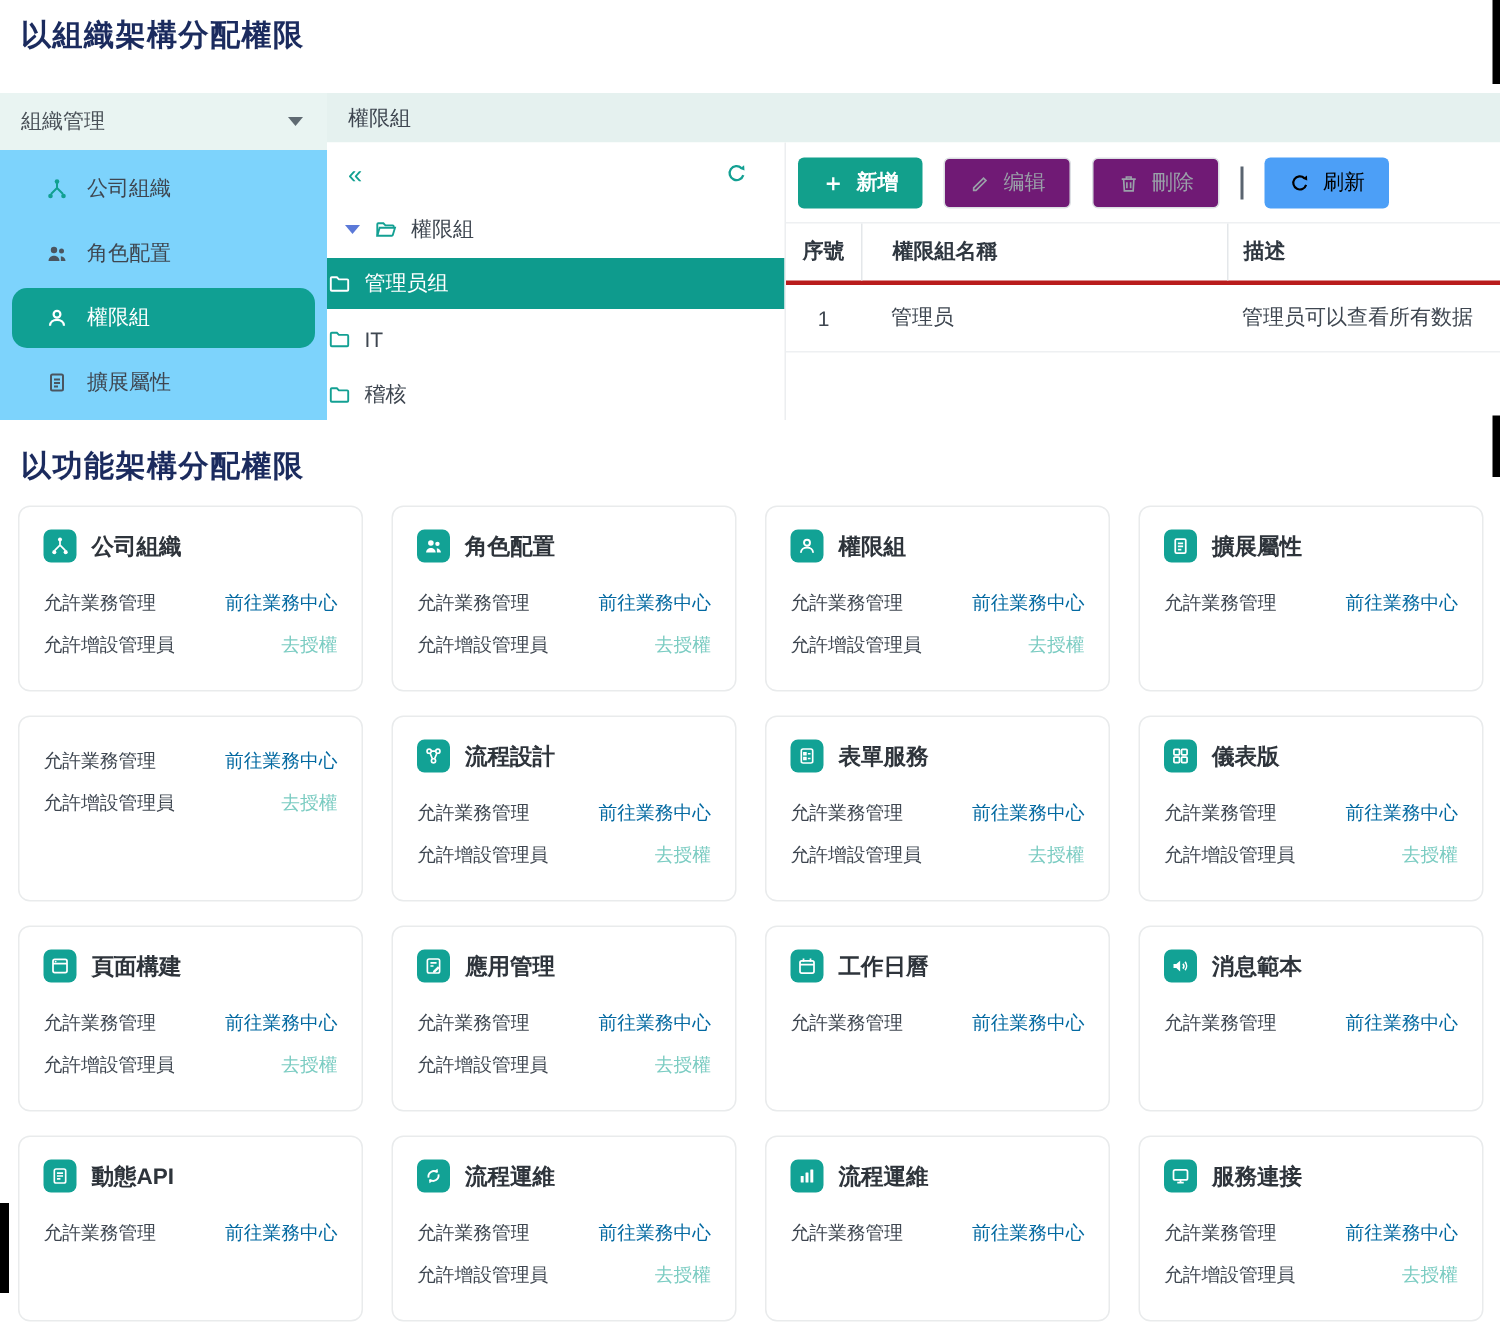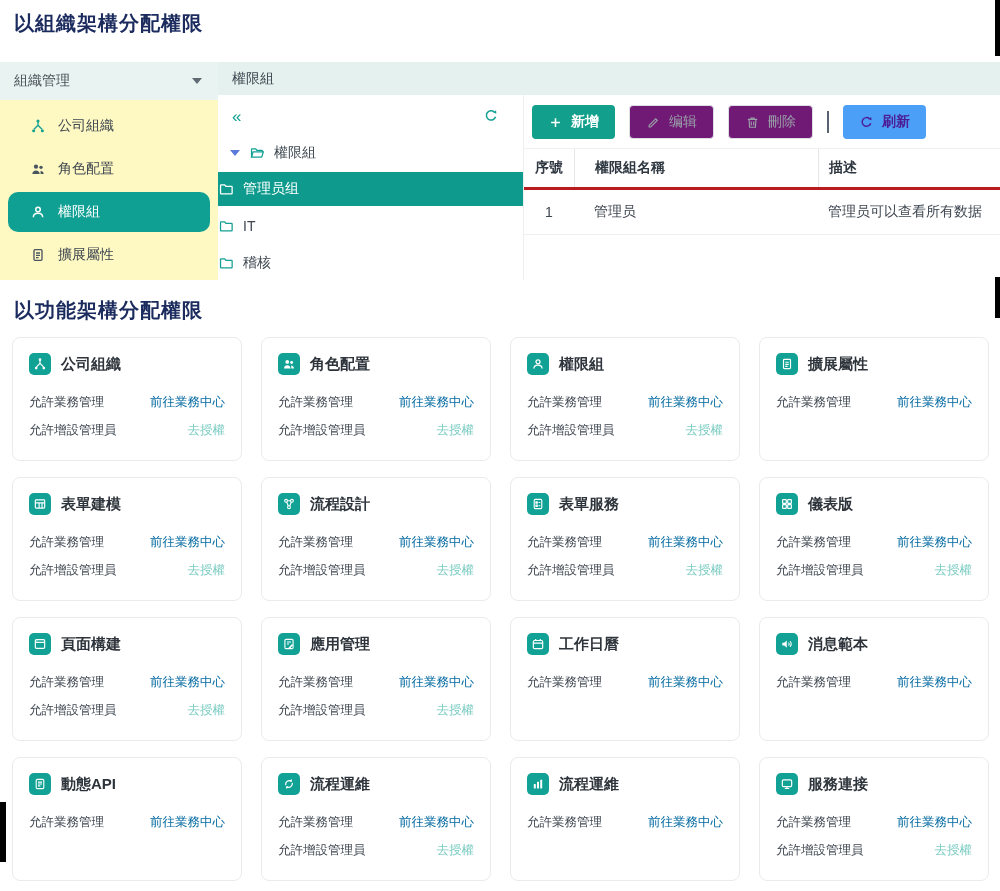--- a/index.html
+++ b/index.html
@@ -6,21 +6,21 @@
   body{
     width:1000px;height:891px;position:relative;overflow:hidden;background:#fff;
     font-family:"Liberation Sans","DejaVu Sans",sans-serif;color:#3E4650;
   }
   .sec-title{position:absolute;left:14px;font-size:20px;font-weight:bold;color:#1B2B5E;letter-spacing:1px}
   #title-org{top:10px}
   #title-func{top:297px}
 
   
   #top{position:absolute;top:62px;left:0;width:1000px;height:218px}
-  .sidebar{position:absolute;top:0;left:0;width:218px;height:218px;background:#fef9c3}
+  .sidebar{position:absolute;top:0;left:0;width:218px;height:218px;background:#7dd3fc}
   .sb-dropdown{height:38px;background:#E9F4F2;display:flex;align-items:center;justify-content:space-between;
     padding:0 16px 0 14px;font-size:14px;color:#4A5158;cursor:pointer}
   .caret-down{width:0;height:0;border-left:5px solid transparent;border-right:5px solid transparent;border-top:6px solid #5F6A72}
   .sb-items{margin-top:6px}
   .sb-item{height:40px;margin:0 8px 3px;display:flex;align-items:center;gap:12px;padding-left:22px;
     font-size:14px;color:#3E4650;border-radius:10px;cursor:pointer;box-sizing:border-box}
   .sb-item .ic{color:#4A5560}
   .sb-item.icon-teal .ic{color:#12A091}
   .sb-item.selected{background:#10A093;color:#fff}
   .sb-item.selected .ic{color:#fff}
@@ -42,21 +42,21 @@
   .child-row.selected .ic{color:#fff}
 
   .content{flex:1;border-left:1px solid #ECEEF0;min-width:0}
   .toolbar{display:flex;align-items:center;gap:14px;padding:10px 0 9px 8px}
   .btn{height:34px;border-radius:4px;display:inline-flex;align-items:center;gap:8px;font-size:14px;
     padding:0 16px;box-sizing:border-box;border:none;cursor:pointer;font-family:inherit}
   .btn .ic{width:15px;height:15px}
   .btn-primary{background:#12A08C;color:#fff;font-weight:bold}
   .btn-disabled{background:#701a75;border:1px solid #DCDFE3;color:#9AA1A9;cursor:not-allowed}
   .tb-sep{width:2px;height:22px;background:#5A6470}
-  .btn-blue{background:#4C9FF7;color:#4c1d95;font-weight:bold}
+  .btn-blue{background:#4C9FF7;color:#000000;font-weight:normal}
 
   .thead,.trow{display:flex;align-items:center;font-size:14px}
   .thead{height:38px;font-weight:bold;color:#2F3740;border-top:1px solid #EEF0F2;border-bottom:3px solid #b91c1c}
   .trow{height:44px;color:#3E4650;border-bottom:1px solid #EEF0F2;cursor:pointer}
   .col-seq{width:50px;text-align:center;flex:none}
   .col-name{width:244px;padding-left:20px;flex:none;box-sizing:border-box}
   .col-desc{flex:1;padding-left:10px;white-space:nowrap;overflow:hidden}
   .thead .col-name,.thead .col-desc{border-left:1px solid #E4E7EA;align-self:stretch;display:flex;align-items:center}
 
   
@@ -304,31 +304,20 @@
           </svg>
         </span>
         <span class="card-title">擴展屬性</span>
       </div>
       <div class="card-row">
         <span>允許業務管理</span>
         <span class="link-primary">前往業務中心</span>
       </div>
     </div>
     <div class="card">
-      <div class="card-head">
-        <span class="card-icon">
-          <svg viewBox="0 0 24 24" class="ic ">
-            <g stroke="currentColor" stroke-width="2" fill="none">
-              <rect x="4" y="5" width="16" height="14" rx="1.5"></rect>
-              <path d="M4 10h16M10.5 10v9M15.5 10v9"></path>
-            </g>
-          </svg>
-        </span>
-        <span class="card-title">表單建模</span>
-      </div>
       <div class="card-row">
         <span>允許業務管理</span>
         <span class="link-primary">前往業務中心</span>
       </div>
       <div class="card-row">
         <span>允許增設管理員</span>
         <span class="link-light">去授權</span>
       </div>
     </div>
     <div class="card">

